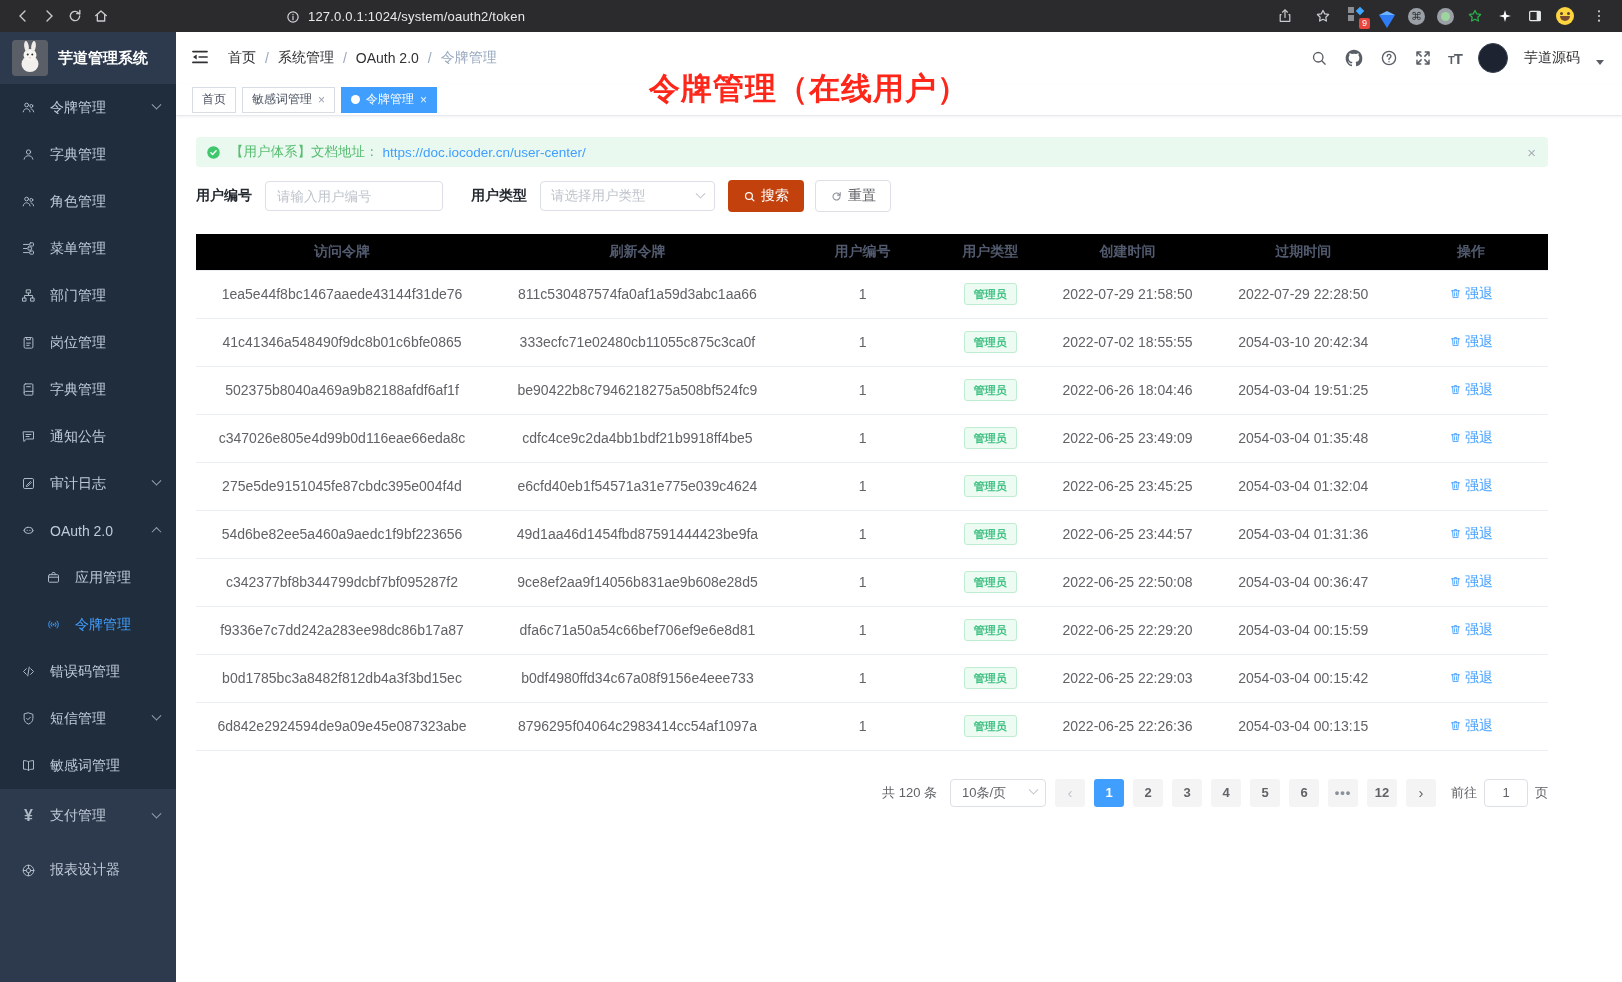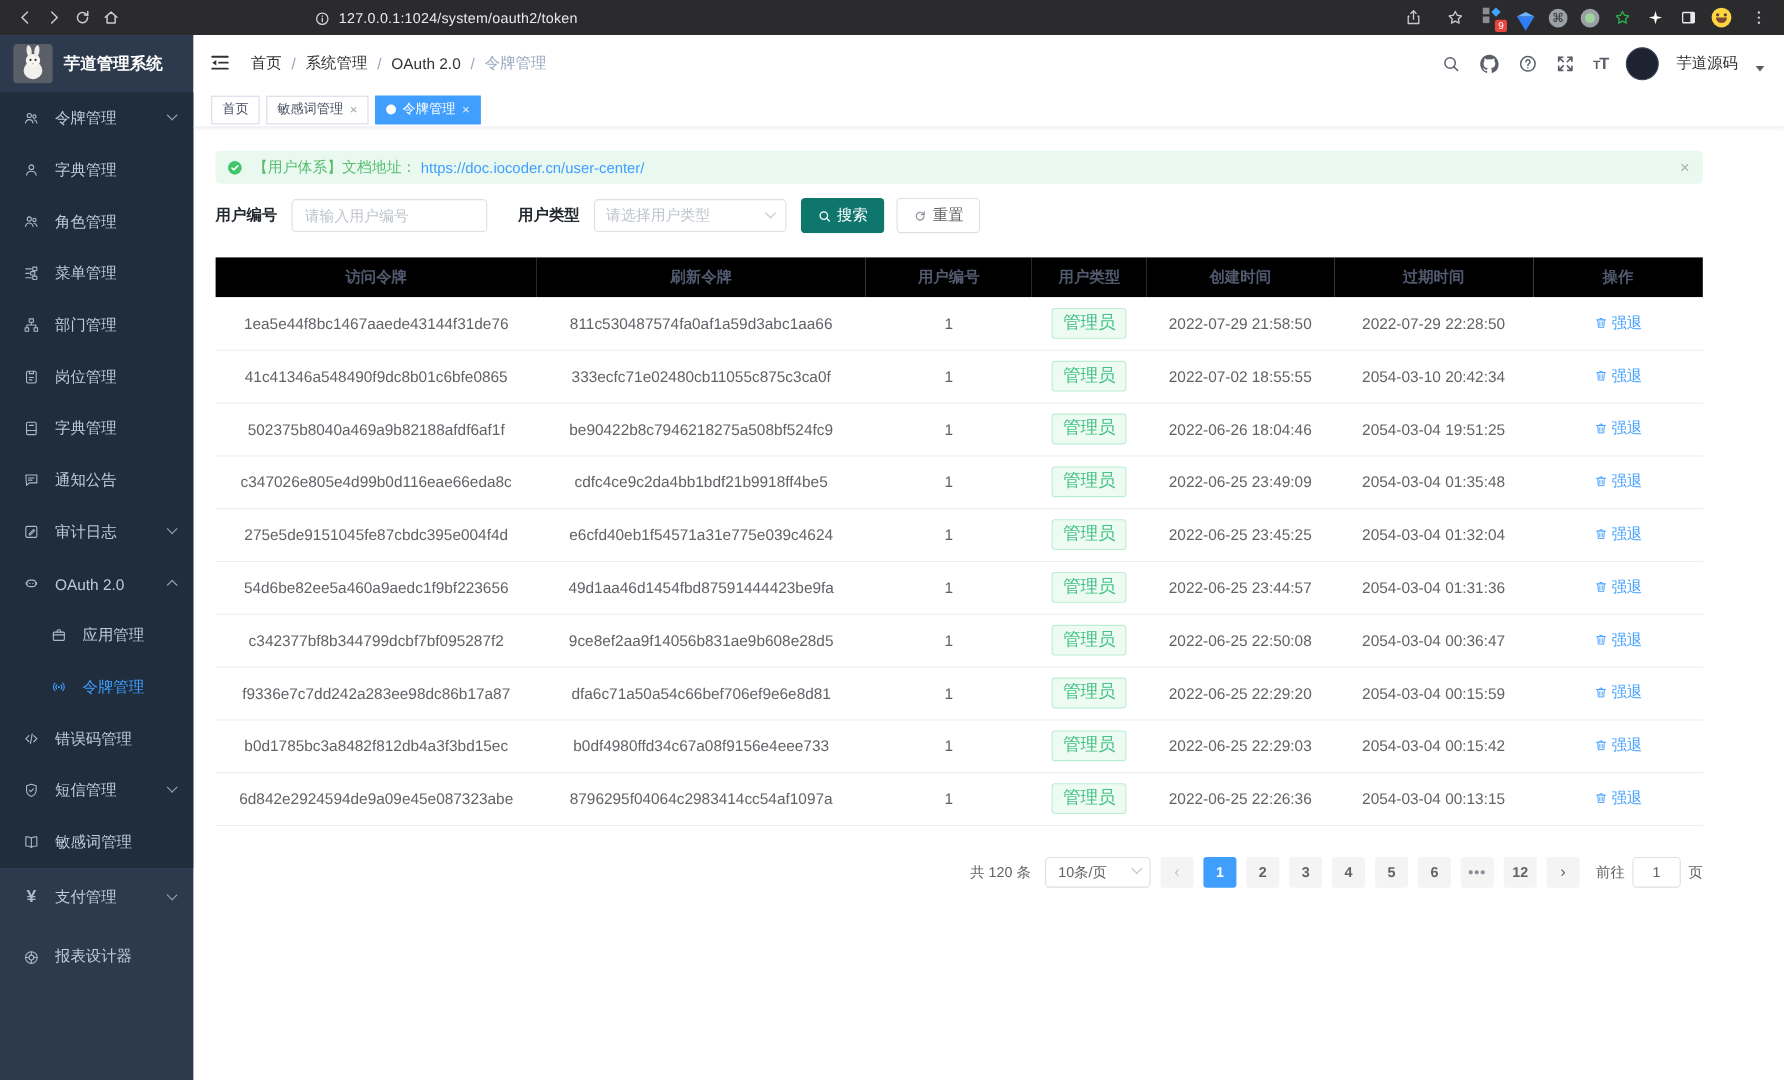--- a/index.html
+++ b/index.html
@@ -80,35 +80,35 @@
 
   .filters { display:flex; align-items:center; margin-top:13px; font-size:14px; }
   .f-label { font-weight:700; color:#24292f; margin-right:13px; }
   .f-input { width:178px; height:30px; border:1px solid #dcdfe6; border-radius:4px; padding:0 11px; font-size:13.5px; color:#606266; font-family:inherit; }
   .f-input::placeholder { color:#bfc4cc; }
   .f-select { width:175px; height:30px; border:1px solid #dcdfe6; border-radius:4px; padding:0 10px; display:flex; align-items:center; color:#bfc4cc; font-size:13.5px; margin-right:13px; cursor:pointer; }
   .f-select .chev { border-color:#c0c4cc; margin-left:auto; }
   .gap28 { width:28px; }
   .btn { height:32px; border-radius:4px; display:flex; align-items:center; gap:5px; padding:0 14px; font-size:14px; cursor:pointer; border:1px solid transparent; font-family:inherit; }
   .btn .ic { width:13px; height:13px; }
-  .btn-primary { background:#0f766e; color:#fff; }
+  .btn-primary { background:#c2410c; color:#fff; }
   .btn-plain { background:#fff; border-color:#dcdfe6; color:#606266; margin-left:11px; }
   .btn-plain .ic { color:#8a8f99; }
 
   table.grid { width:100%; border-collapse:collapse; margin-top:22px; table-layout:fixed; }
   .grid th { height:36px; background:#000000; color:#515a6e; font-size:14px; font-weight:700; text-align:center; border-bottom:1px solid #ebeef5; }
   .grid td { height:48px; color:#606266; font-size:14px; text-align:center; border-bottom:1px solid #ebeef5; }
   .grid th:nth-child(1), .grid td:nth-child(1) { width:21.6%; }
   .grid th:nth-child(2), .grid td:nth-child(2) { width:22.1%; }
   .grid th:nth-child(3), .grid td:nth-child(3) { width:11.2%; }
   .grid th:nth-child(4), .grid td:nth-child(4) { width:7.7%; }
   .grid th:nth-child(5), .grid td:nth-child(5) { width:12.6%; }
   .grid th:nth-child(6), .grid td:nth-child(6) { width:13.4%; }
   .grid th:nth-child(7), .grid td:nth-child(7) { width:11.4%; }
-  .badge { display:inline-block; padding:3px 9px; font-size:16px; color:#42c284; background:#eefbf3; border:1px solid #bdedd2; border-radius:3px; line-height:1.3; }
+  .badge { display:inline-block; padding:3px 9px; font-size:11px; color:#42c284; background:#eefbf3; border:1px solid #bdedd2; border-radius:3px; line-height:1.3;font-weight:bold; }
   .act-link { display:inline-flex; align-items:center; gap:3px; color:#409eff; font-size:14px; cursor:pointer; text-decoration:none; }
   .act-link .ic { width:13px; height:13px; }
 
   .pagination { display:flex; align-items:center; justify-content:flex-end; margin-top:28px; gap:9px; font-size:13px; color:#606266; }
   .p-total { margin-right:4px; }
   .p-size { width:96px; height:28px; border:1px solid #dcdfe6; border-radius:4px; display:flex; align-items:center; padding:0 8px 0 11px; color:#606266; cursor:pointer; }
   .p-size .chev { border-color:#c0c4cc; }
   .p-btn { min-width:30px; height:28px; background:#f4f4f5; border:none; border-radius:3px; color:#606266; font-size:13px; font-weight:600; display:flex; align-items:center; justify-content:center; cursor:pointer; font-family:inherit; padding:0 6px; }
   .p-btn.arrow { font-size:15px; font-weight:400; }
   .p-btn.disabled { color:#c0c4cc; }
@@ -419,20 +419,21 @@
           <span>敏感词管理</span>
           <span class="close">×</span>
         </div>
         <div class="tab active">
           <span class="dot"></span>
           <span>令牌管理</span>
           <span class="close">×</span>
         </div>
       </div>
 
+    <div class="annotation" style="color: rgb(254, 38, 25);">令牌管理（在线用户）</div>
 
     <div class="content">
       <div class="alert">
         <svg class="ic" viewBox="0 0 24 24">
             <circle cx="12" cy="12" r="10" fill="#40c76d"></circle>
             <path d="M7.8 12.4l2.7 2.7 5.7-5.8" stroke="#fff" fill="none" stroke-width="2.2" stroke-linecap="round" stroke-linejoin="round"></path>
           </svg>
         <span class="alert-text">【用户体系】文档地址：</span>
         <a class="alert-link">https://doc.iocoder.cn/user-center/</a>
         <span class="alert-close">×</span>

